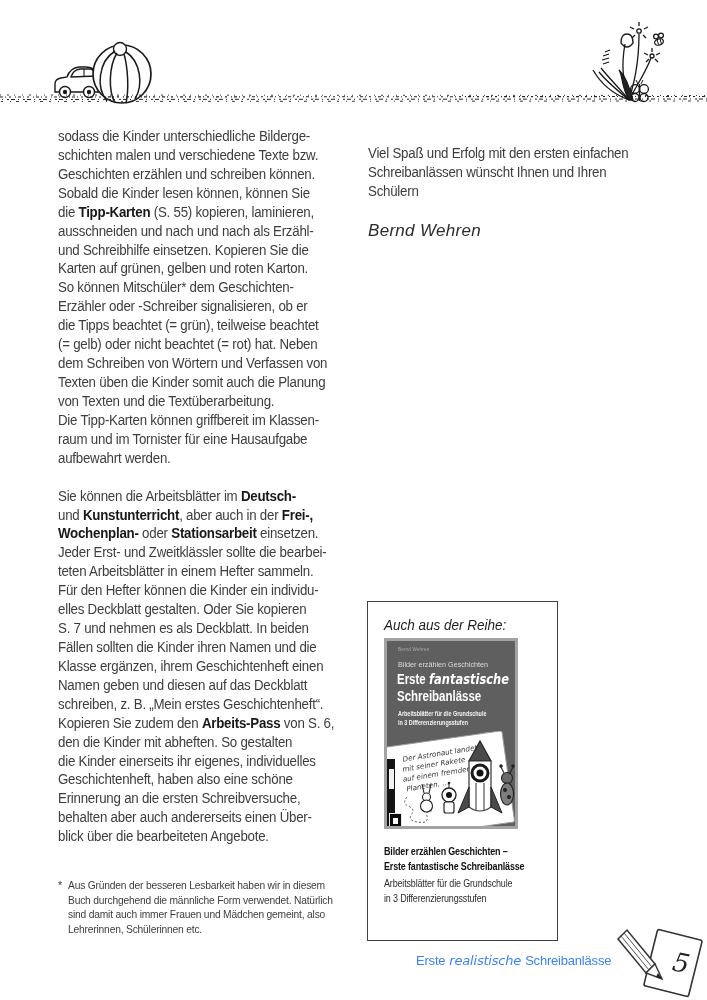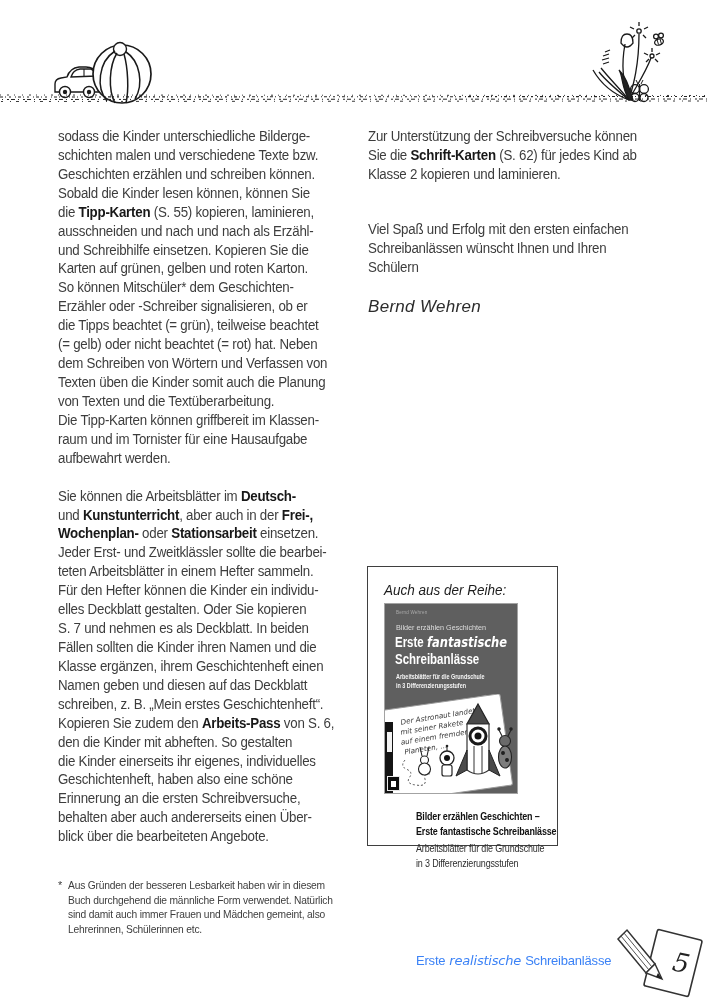--- a/index.html
+++ b/index.html
@@ -6,59 +6,59 @@
   .page{position:relative;width:707px;height:1000px;background:#ffffff;margin:0 auto;
         font-family:"Liberation Sans",sans-serif;color:#3d3d3d;overflow:hidden;}
   svg{display:block;}
   .header-deco{position:absolute;left:0;top:0;}
 
   
   .col{position:absolute;top:128px;}
   .col-left{left:58px;width:300px;}
   .col-right{left:368px;width:305px;}
   .para + .para{margin-top:19px;}
-  .para.gap-before{margin-top:36px;}
+  .para.gap-before{margin-top:17px;}
   .tl{height:18.93px;white-space:nowrap;font-size:14px;letter-spacing:-0.25px;
       transform:scaleX(.95);transform-origin:0 0;}
   .b{font-weight:bold;color:#181818;}
   .signature{margin-top:19px;font-size:17px;font-style:italic;color:#2c2c2c;letter-spacing:.3px;}
 
   
   .footnote{position:absolute;left:68px;top:879px;width:300px;}
   .footnote .tl{height:14.6px;font-size:10.8px;letter-spacing:-0.2px;}
   .fn-marker{position:absolute;left:-10px;top:0;font-size:10.8px;color:#3d3d3d;}
 
   
-  .series-box{position:absolute;left:367px;top:566px;width:191px;height:280px;
+  .series-box{position:absolute;left:367px;top:601px;width:191px;height:340px;
               border:1.5px solid #3f3f3f;box-sizing:border-box;background:#fff;}
   .series-title{position:absolute;left:16px;top:14px;font-size:15px;font-style:italic;color:#1c1c1c;
                 white-space:nowrap;transform:scaleX(.9);transform-origin:0 0;}
   .cover{position:absolute;left:16px;top:36px;width:134px;height:191px;background:#5f5f5f;
-         border:1px solid #a3a3a3;box-sizing:border-box;overflow:hidden;}
+         border:3px solid #a3a3a3;box-sizing:border-box;overflow:hidden;}
   .cv-author{position:absolute;left:11px;top:6px;font-size:4.5px;color:#aaaaaa;letter-spacing:.2px;}
   .cv-series{position:absolute;left:11px;top:19px;font-size:8px;color:#dedede;white-space:nowrap;
              transform:scaleX(.9);transform-origin:0 0;}
   .cv-title{position:absolute;left:10px;top:30px;font-size:14px;font-weight:bold;color:#ffffff;
             white-space:nowrap;transform:scaleX(.82);transform-origin:0 0;}
   .cv-title .script{margin-left:4px;}
   .cv-title2{position:absolute;left:10px;top:47px;font-size:14px;font-weight:bold;color:#ffffff;
              white-space:nowrap;transform:scaleX(.82);transform-origin:0 0;}
   .cv-sub{position:absolute;left:11px;top:68px;font-size:6.4px;font-weight:bold;color:#f5f5f5;
           line-height:9px;white-space:nowrap;transform:scaleX(.85);transform-origin:0 0;}
   .cv-art{position:absolute;left:0;top:90px;}
   .cv-spine{position:absolute;left:0;top:118px;width:8px;height:73px;background:#141414;}
   .cv-spine-label{position:absolute;left:1.5px;top:10px;width:5px;height:20px;background:#f2f2f2;}
   .cv-logo{position:absolute;left:2px;top:172px;width:11px;height:13px;background:#0b0b0b;
            border:1px solid #e8e8e8;}
   .cv-logo-mark{position:absolute;left:3px;top:4px;width:5px;height:6px;background:#ffffff;}
   .caption{position:absolute;left:16px;top:242px;width:170px;}
   .cap-line{white-space:nowrap;transform:scaleX(.78);transform-origin:0 0;
             font-size:11.5px;line-height:14.6px;letter-spacing:-0.2px;color:#2e2e2e;}
   .cap-bold{font-weight:bold;color:#111111;}
-  .cap-group{margin-bottom:3px;margin-left:32px;}
+  .cap-group{margin-bottom:3px;}
 
   
   .footer-series{position:absolute;left:416px;top:953px;width:190px;text-align:right;
                  font-size:13px;letter-spacing:-0.2px;color:#3b82f6;white-space:nowrap;}
   .footer-series .script{margin:0 4px;}
   .script{font-family:"DejaVu Sans",sans-serif;font-style:italic;}
   .page-badge{position:absolute;left:610px;top:926px;}
   .hand{font-family:"DejaVu Sans",sans-serif;font-style:italic;}
 </style>
 </head>
@@ -172,25 +172,20 @@
     <span class="fn-marker">*</span>
     <div>
         <div class="tl"><span>Aus Gründen der besseren Lesbarkeit haben wir in diesem</span></div>
         <div class="tl"><span>Buch durchgehend die männliche Form verwendet. Natürlich</span></div>
         <div class="tl"><span>sind damit auch immer Frauen und Mädchen gemeint, also</span></div>
         <div class="tl"><span>Lehrerinnen, Schülerinnen etc.</span></div>
       </div>
   </div>
 
   <div class="col col-right">
-    <div class="para">
-        <div class="tl"><span>Zur Unterstützung der Schreibversuche können</span></div>
-        <div class="tl"><span>Sie die </span><span class="b">Schrift-Karten</span><span> (S. 62) für jedes Kind ab</span></div>
-        <div class="tl"><span>Klasse 2 kopieren und laminieren.</span></div>
-      </div>
     <div class="para gap-before">
         <div class="tl"><span>Viel Spaß und Erfolg mit den ersten einfachen</span></div>
         <div class="tl"><span>Schreibanlässen wünscht Ihnen und Ihren</span></div>
         <div class="tl"><span>Schülern</span></div>
       </div>
     <div class="signature">Bernd Wehren</div>
   </div>
 
   <div class="series-box">
     <div class="series-title">Auch aus der Reihe:</div>

